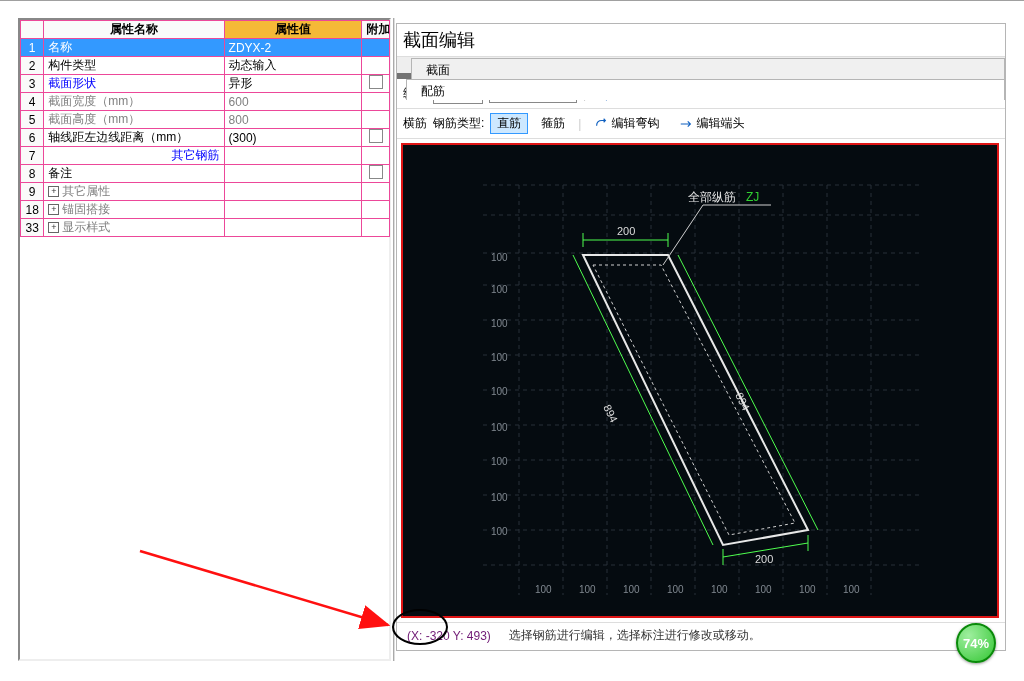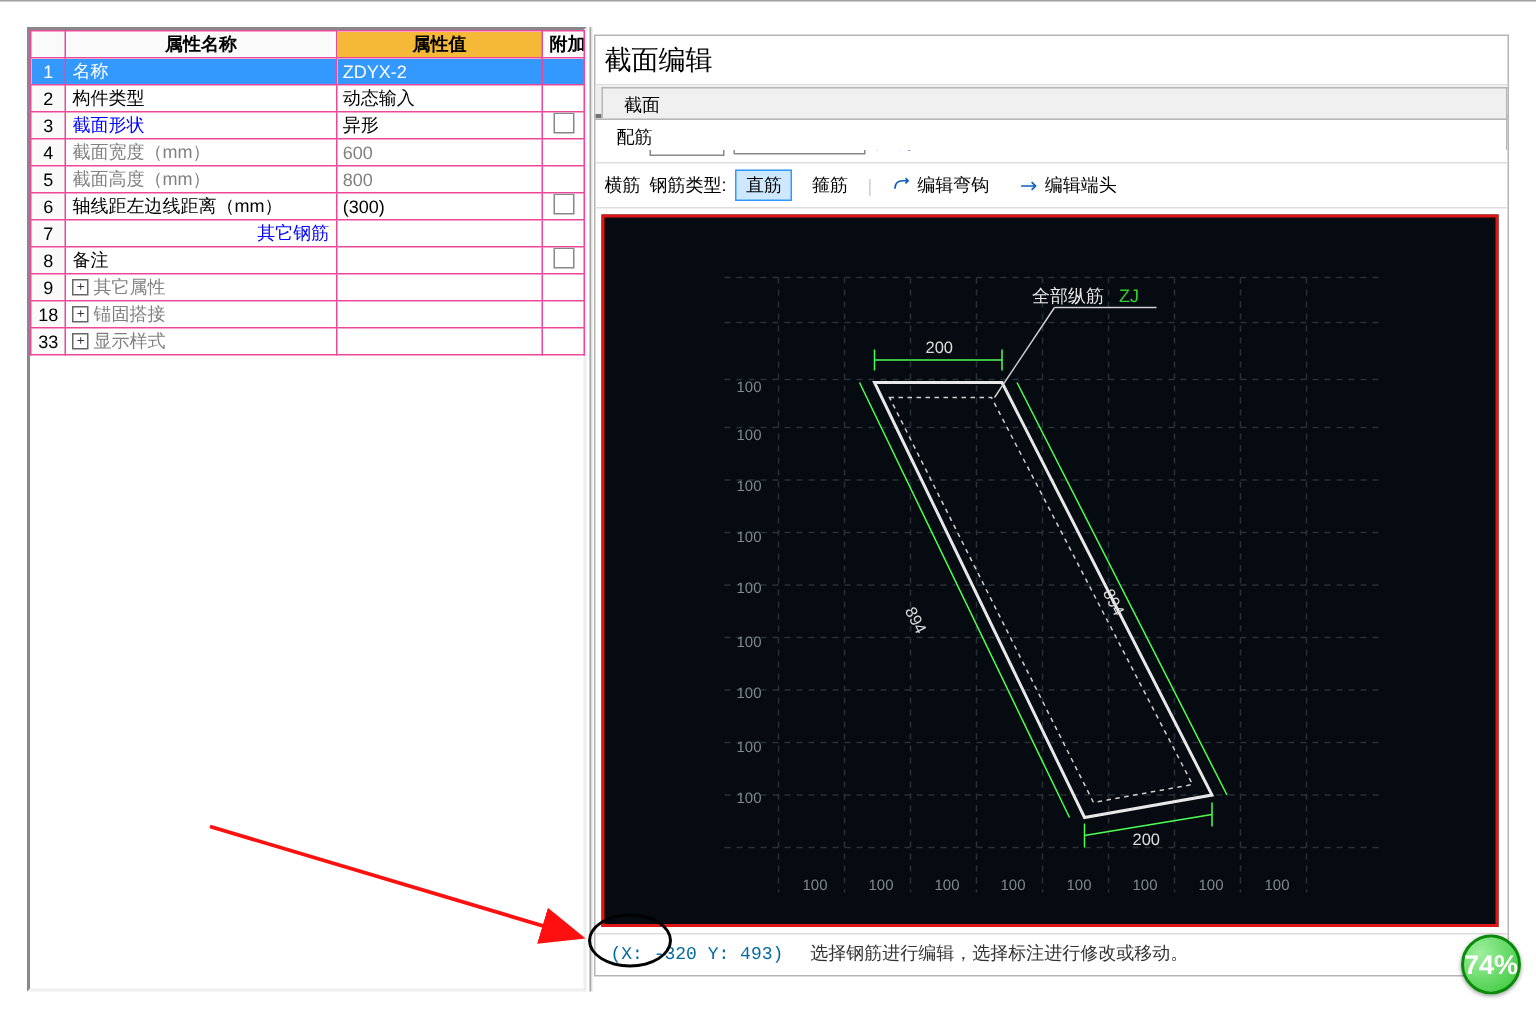--- a/index.html
+++ b/index.html
@@ -77,21 +77,21 @@
     border-bottom: 1px solid #ddd;
   }
   .tab {
     padding: 3px 14px;
     border: 1px solid #b5b5b5; border-bottom: none;
     background: #f0f0f0; cursor:pointer; margin-left:-1px;
     position:relative; top:1px;
   }
   .tab:first-child { margin-left:4px; }
   .tab.active { background:#fff; z-index:2; }
-  .tabstrip { border-bottom:3px solid #737373; height:22px; background:#eee;}
+  .tabstrip { border-bottom:6px solid #737373; height:22px; background:#eee;padding-left:10px;}
   .tabstrip .tab { height:21px; }
   .toolbar {
     display:flex; align-items:center; gap:6px;
     padding: 4px 6px;
     border-bottom: 1px solid #ddd;
     flex-wrap: nowrap;
   }
   .tbtn {
     padding: 1px 6px;
     border: 1px solid transparent;
@@ -120,35 +120,35 @@
   .bot-tools {
     display:flex; align-items:center; gap:10px;
     padding: 6px 10px;
     background:#fff;
   }
   .bot-status {
     display:flex; align-items:center; gap:18px;
     padding: 4px 10px; color:#333;
     border-top:1px solid #ddd;
   }
-  .coord { color:#0369a1;font-family:Liberation Mono, monospace; }
+  .coord { color:#701a75; }
 
   
   .arrow-svg { position:absolute; left:0; top:0; pointer-events:none; }
   .circle-ann {
     position:absolute; left:392px; top:608px; width:56px; height:36px;
     border:2px solid #000; border-radius:50%;
     pointer-events:none;
   }
   .progress-badge {
-    position:absolute; right:10px; bottom:18px;
+    position:absolute; right:28px; bottom:18px;
     width:40px; height:40px; border-radius:50%;
     background: radial-gradient(circle at 30% 30%, #9fef9f, #34c634);
     border:2px solid #0a8a0a;
-    color:#fff; font-size:18px; font-weight:bold;
+    color:#fff; font-size:13px; font-weight:bold;
     display:flex; align-items:center; justify-content:center;
     box-shadow: 0 1px 3px rgba(0,0,0,.4);
   }
 </style>
 </head>
 <body>
 
 <div class="outer">
   <div class="grid-border"></div>
   <div class="divider-v"></div>

